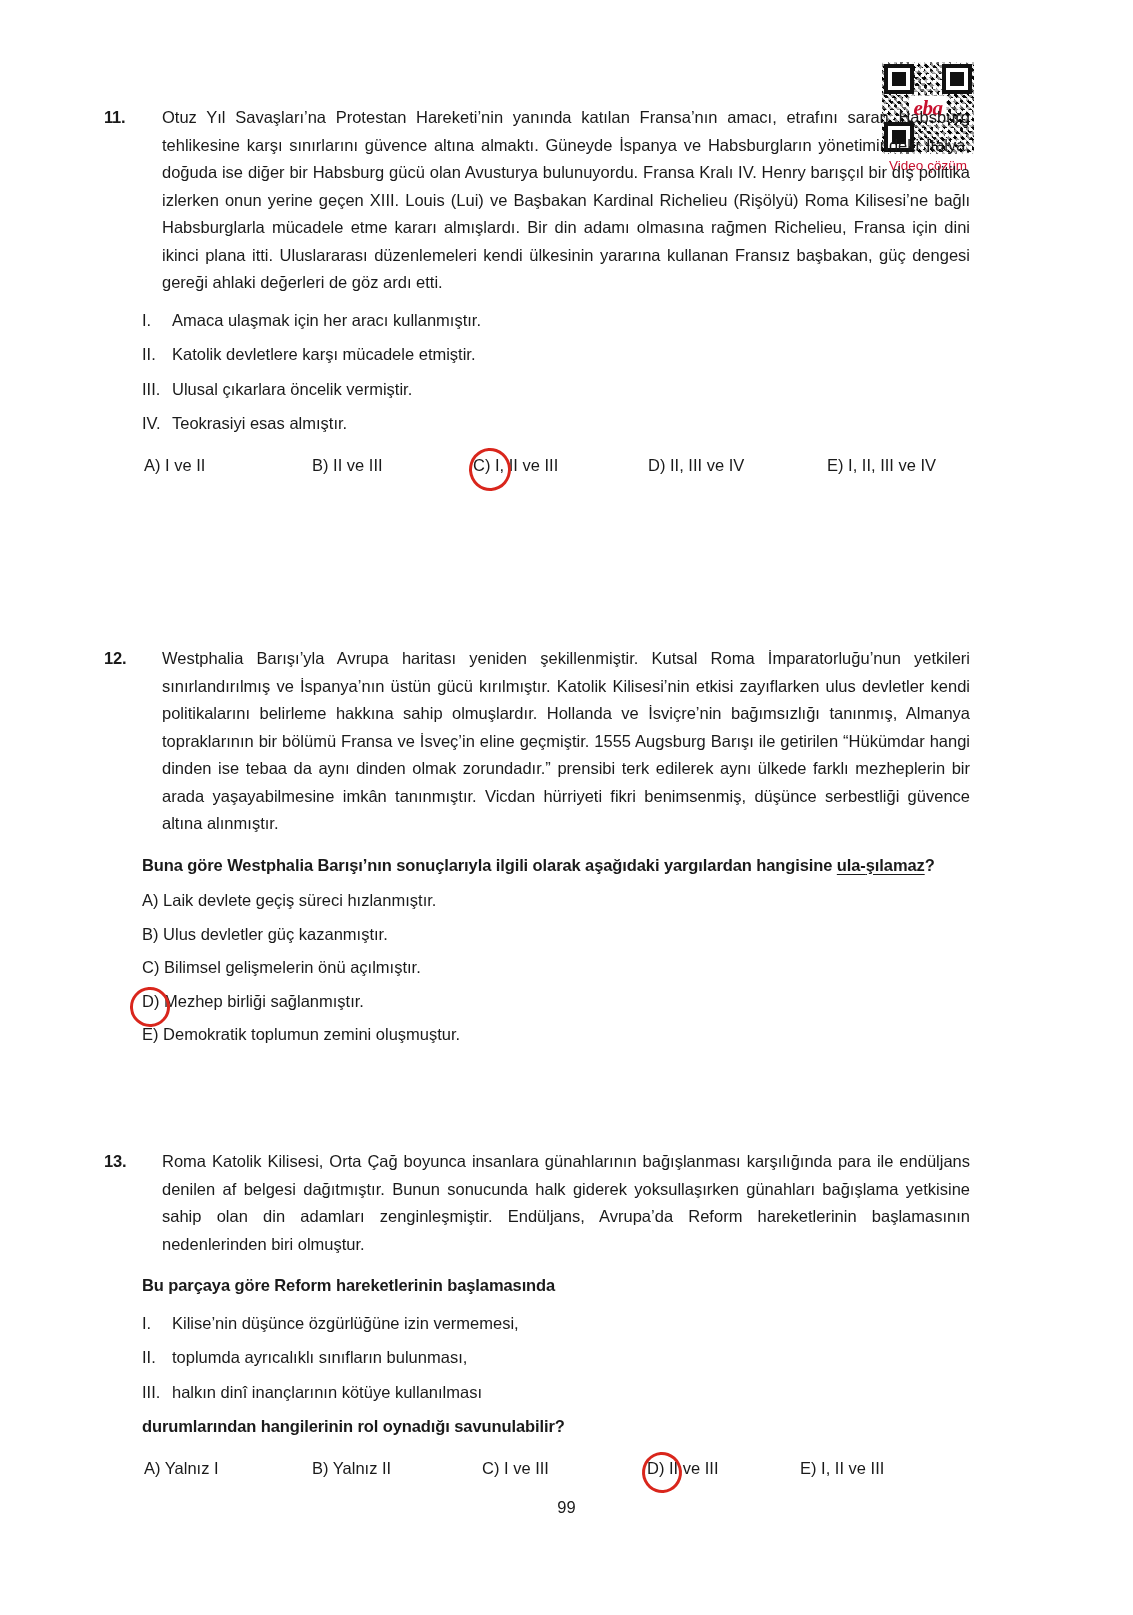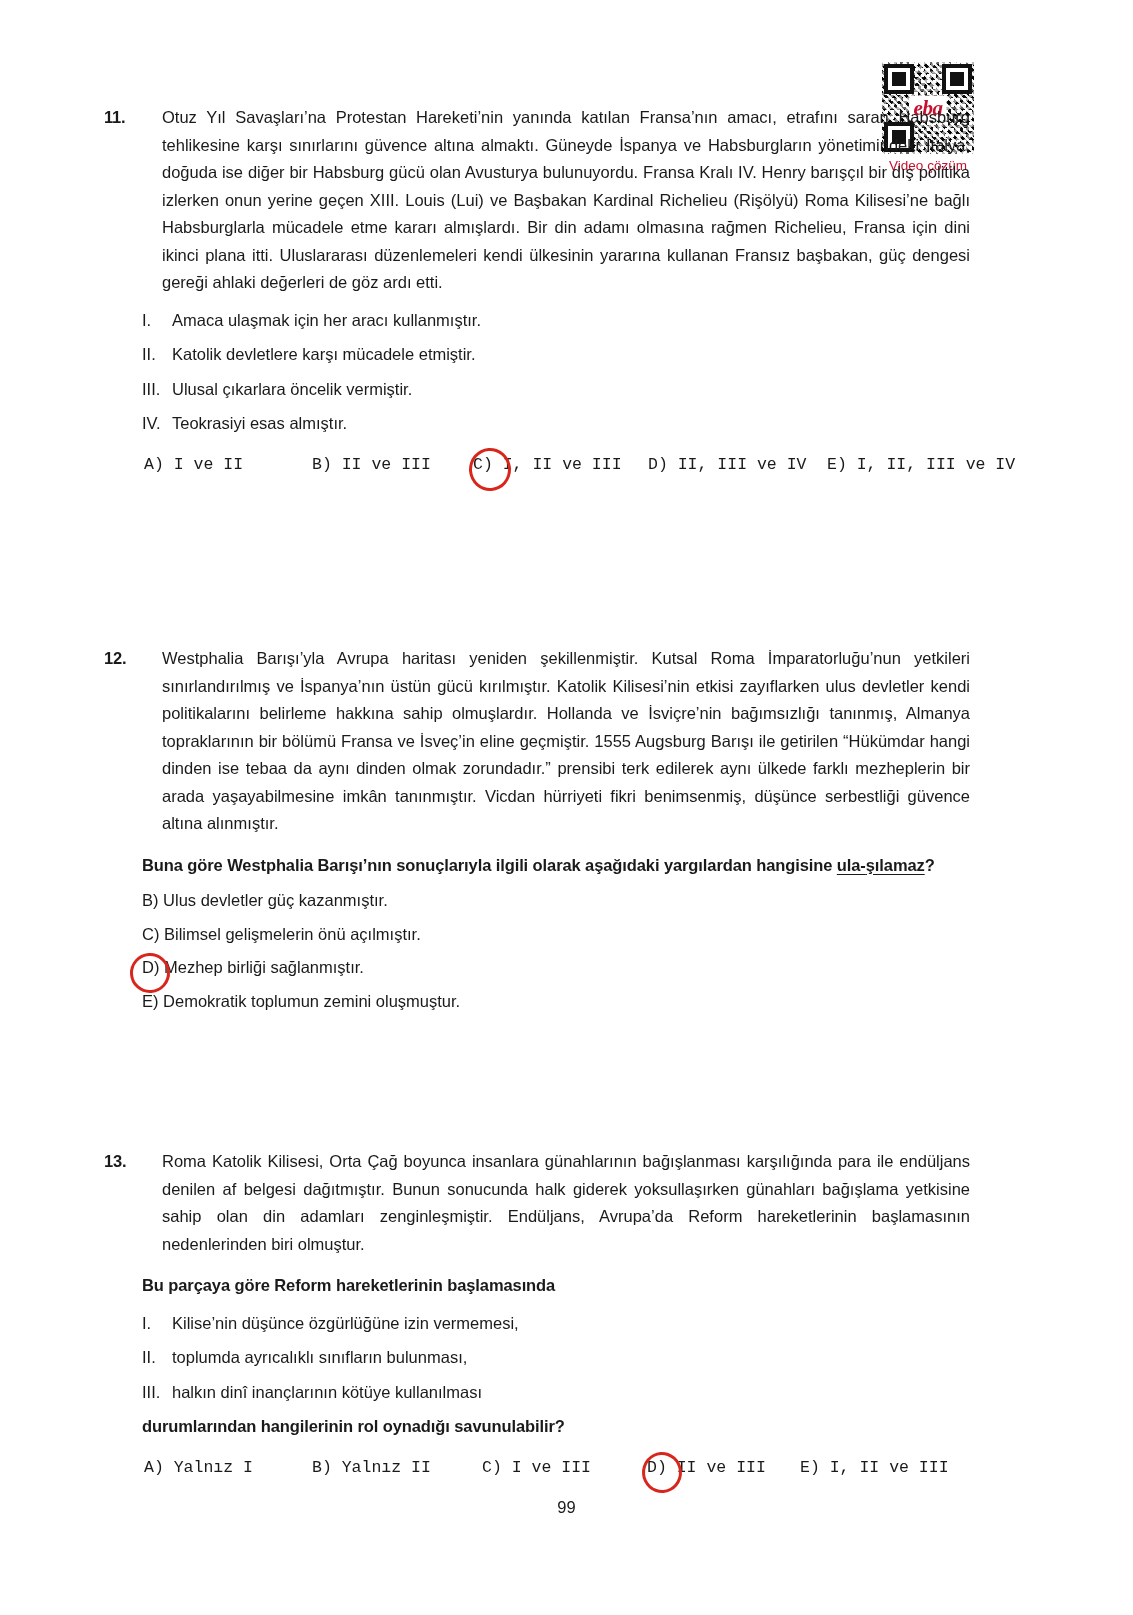--- a/index.html
+++ b/index.html
@@ -159,21 +159,20 @@
     margin-top: 12px;
     margin-left: 40px;
     height: 30px;
     font-size: 16.5px;
     line-height: 30px;
   }
   .opt {
     position: absolute;
     top: 0;
     white-space: nowrap;
-    font-family: Liberation Mono, monospace;
   }
 
   
   .circle-mark {
     position: absolute;
     border: 3.4px solid #d9261c;
     border-radius: 50%;
     pointer-events: none;
     transform: rotate(-4deg);
   }
@@ -261,20 +260,24 @@
       <div class="q-num">12.</div>
       <div class="q-body">Westphalia Barışı’yla Avrupa haritası yeniden şekillenmiştir. Kutsal Roma İmparatorluğu’nun yetkileri sınırlandırılmış ve İspanya’nın üstün gücü kırılmıştır. Katolik Kilisesi’nin etkisi zayıflarken ulus devletler kendi politikalarını belirleme hakkına sahip olmuşlardır. Hollanda ve İsviçre’nin bağımsızlığı tanınmış, Almanya topraklarının bir bölümü Fransa ve İsveç’in eline geçmiştir. 1555 Augsburg Barışı ile getirilen “Hükümdar hangi dinden ise tebaa da aynı dinden olmak zorundadır.” prensibi terk edilerek aynı ülkede farklı mezheplerin bir arada yaşayabilmesine imkân tanınmıştır. Vicdan hürriyeti fikri benimsenmiş, düşünce serbestliği güvence altına alınmıştır.</div>
     </div>
 
     <div class="q-prompt justified">
       <span>Buna göre Westphalia Barışı’nın sonuçlarıyla ilgili olarak aşağıdaki yargılardan hangisine </span><span class="u">ula-</span><span class="u">şılamaz</span><span>?</span>
     </div>
 
     <div class="letter-list">
       <div class="letter-item">
+        <span>A)</span>
+        <span>Laik devlete geçiş süreci hızlanmıştır.</span>
+      </div>
+      <div class="letter-item">
         <span>B)</span>
         <span>Ulus devletler güç kazanmıştır.</span>
       </div>
       <div class="letter-item">
         <span>C)</span>
         <span>Bilimsel gelişmelerin önü açılmıştır.</span>
       </div>
       <div class="letter-item">
         <span>D)</span>
         <span>Mezhep birliği sağlanmıştır.</span>

